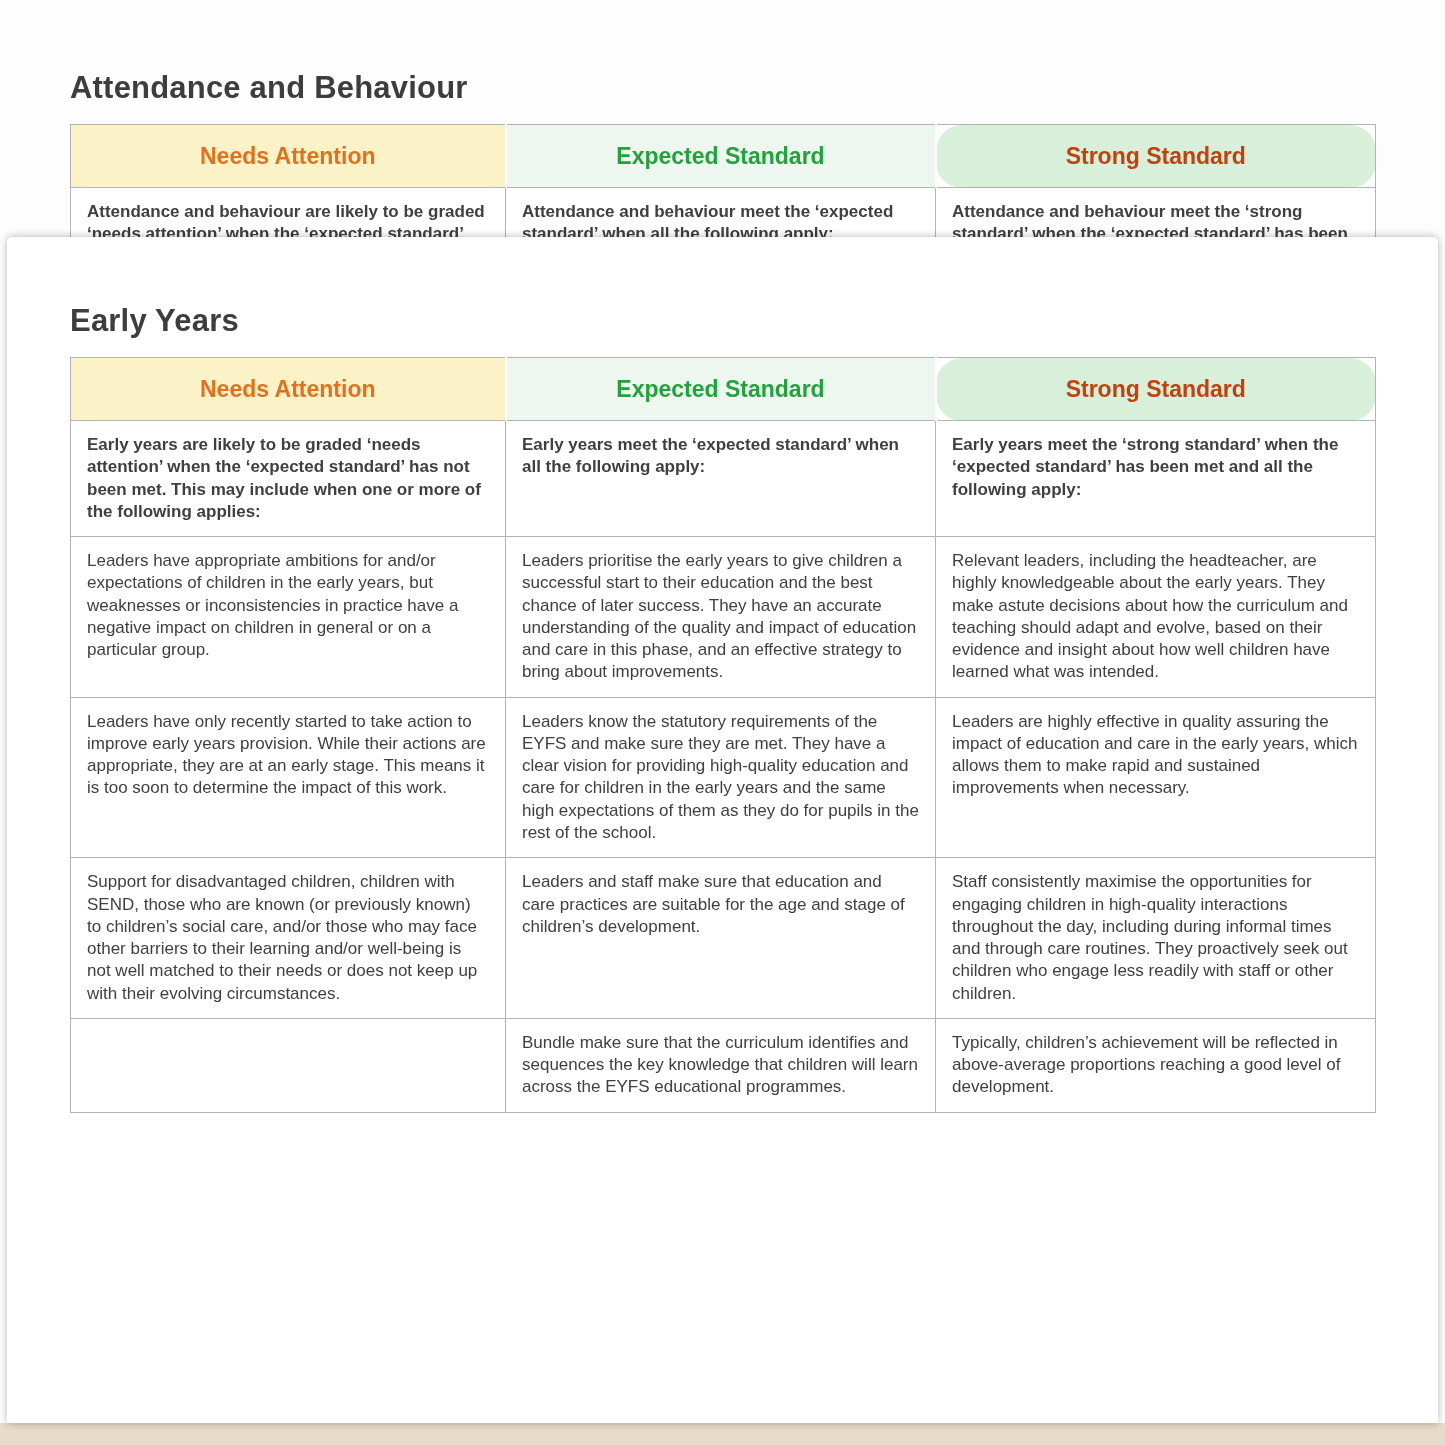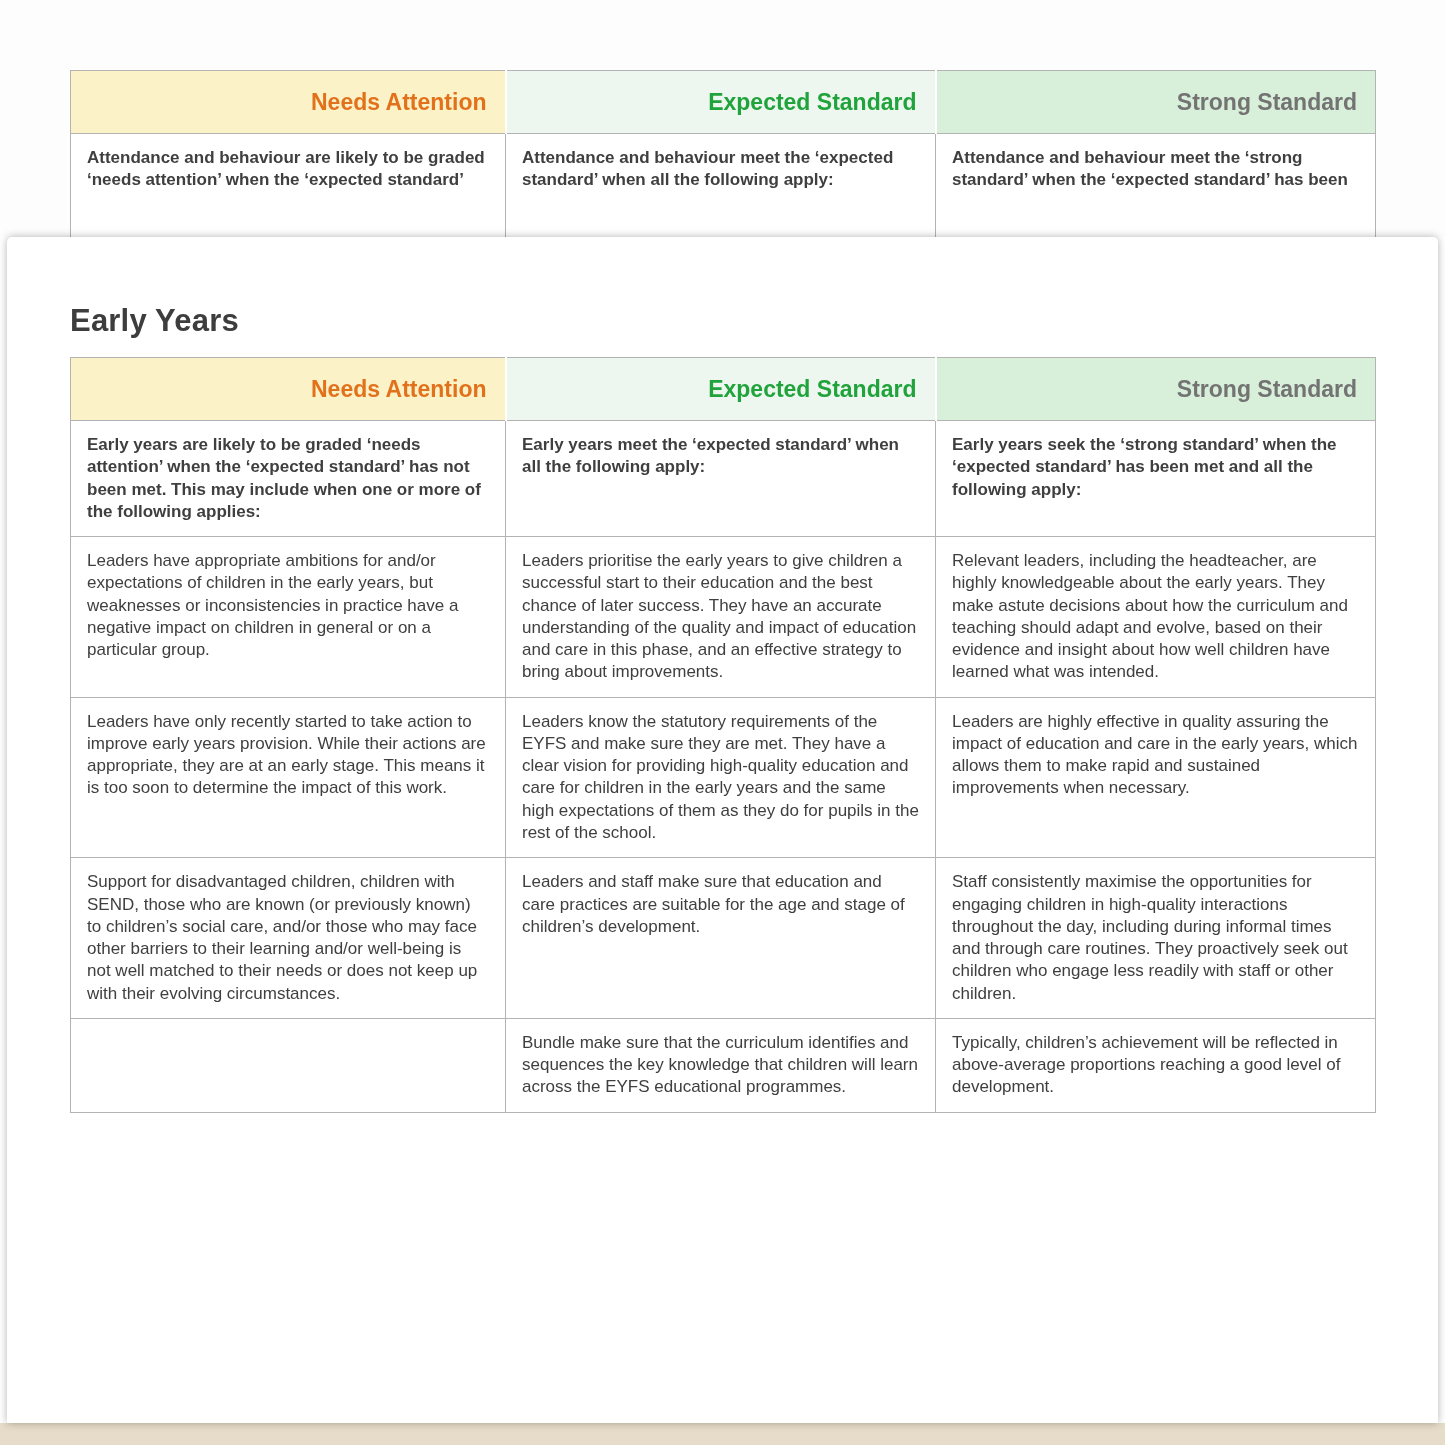--- a/index.html
+++ b/index.html
@@ -30,32 +30,32 @@
 
   
   table.grid {
     border-collapse:collapse;
     table-layout:fixed;
     width:1305px;
   }
   .top-strip table.grid { margin-left:70px; }
 
   table.grid th {
-    text-align:right;
+    text-align:center;
     font-size:23px;
     font-weight:bold;
     padding:0 18px;
     height:63px;
     vertical-align:middle;
     border:1px solid #b3b3b3;
   }
   table.grid th + th { border-left:2px solid #ffffff; }
   th.na { background:#fcf2c7; color:#e2711c; }
   th.es { background:#edf7ef; color:#21a33c; }
-  th.ss { background:#d8efda; color:#737373; }
+  th.ss { background:#d8efda; color:#c2410c;border-radius:26px; }
 
   table.grid td {
     border:1px solid #b3b3b3;
     vertical-align:top;
     padding:13px 16px;
     font-size:17px;
     line-height:1.31;
     color:#3f3f3f;
     background:#ffffff;
   }
@@ -120,20 +120,21 @@
   }
   .doc-badge-text {
     font-family:"Liberation Sans", sans-serif;
     font-weight:bold;
   }
 </style>
 </head>
 <body>
 
 <div class="top-strip">
+  <div class="section-title">Attendance and Behaviour</div>
   <table class="grid">
     <colgroup>
         <col style="width:435px">
         <col style="width:430px">
         <col style="width:440px">
       </colgroup>
     <tbody>
         <tr>
       <th class="na">Needs Attention</th>
       <th class="es">Expected Standard</th>
@@ -158,21 +159,21 @@
       </colgroup>
     <tbody>
         <tr>
       <th class="na">Needs Attention</th>
       <th class="es">Expected Standard</th>
       <th class="ss">Strong Standard</th>
     </tr>
     <tr class="intro r-intro">
       <td>Early years are likely to be graded ‘needs attention’ when the ‘expected standard’ has not been met. This may include when one or more of the following applies:</td>
       <td>Early years meet the ‘expected standard’ when all the following apply:</td>
-      <td>Early years seek the ‘strong standard’ when the ‘expected standard’ has been met and all the following apply:</td>
+      <td>Early years meet the ‘strong standard’ when the ‘expected standard’ has been met and all the following apply:</td>
     </tr>
     <tr class="r2">
       <td>Leaders have appropriate ambitions for and/or expectations of children in the early years, but weaknesses or inconsistencies in practice have a negative impact on children in general or on a particular group.</td>
       <td>Leaders prioritise the early years to give children a successful start to their education and the best chance of later success. They have an accurate understanding of the quality and impact of education and care in this phase, and an effective strategy to bring about improvements.</td>
       <td>Relevant leaders, including the headteacher, are highly knowledgeable about the early years. They make astute decisions about how the curriculum and teaching should adapt and evolve, based on their evidence and insight about how well children have learned what was intended.</td>
     </tr>
     <tr class="r3">
       <td>Leaders have only recently started to take action to improve early years provision. While their actions are appropriate, they are at an early stage. This means it is too soon to determine the impact of this work.</td>
       <td>Leaders know the statutory requirements of the EYFS and make sure they are met. They have a clear vision for providing high-quality education and care for children in the early years and the same high expectations of them as they do for pupils in the rest of the school.</td>
       <td>Leaders are highly effective in quality assuring the impact of education and care in the early years, which allows them to make rapid and sustained improvements when necessary.</td>

